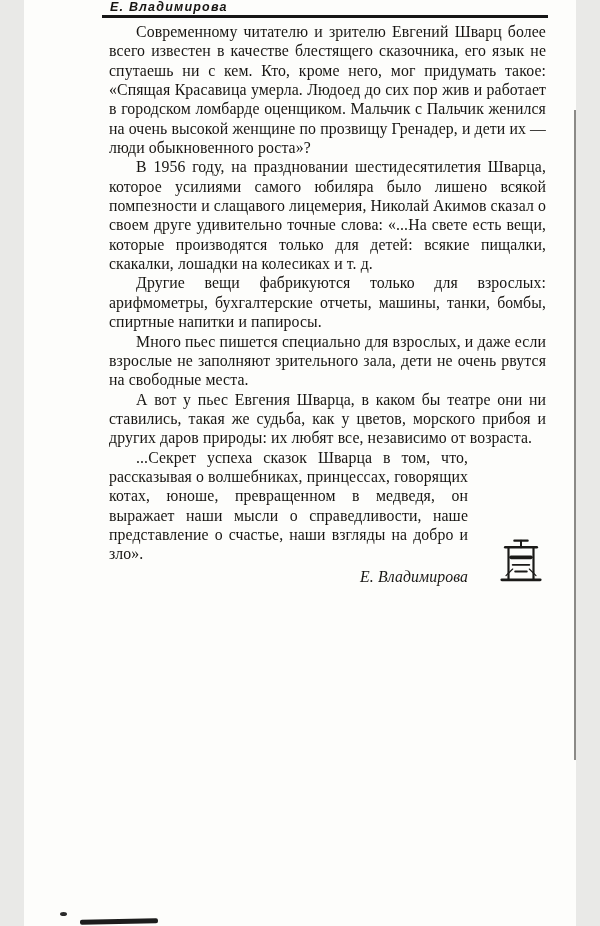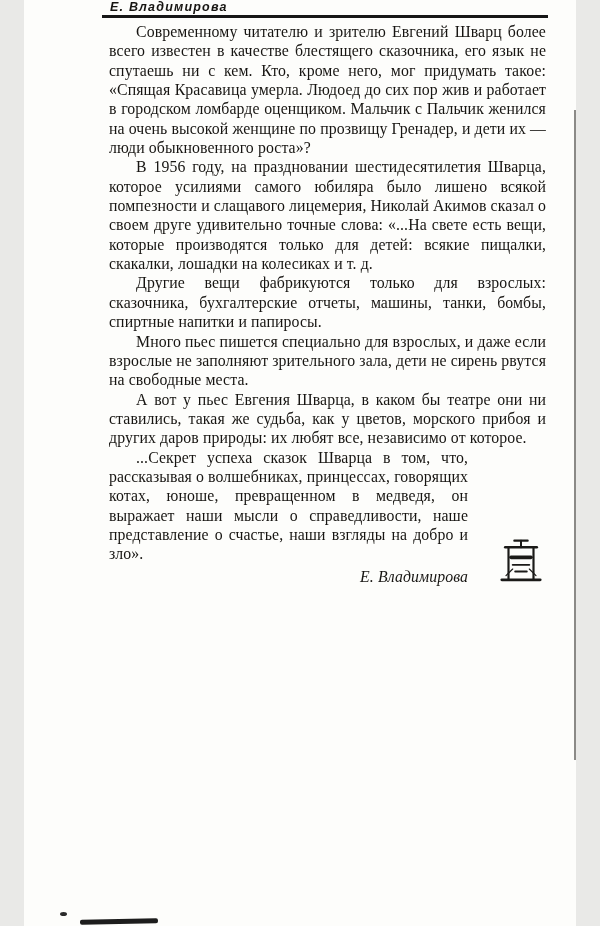--- a/index.html
+++ b/index.html
@@ -112,23 +112,23 @@
 <div class="page" lang="ru">
 
   <header class="running-head">
     <span class="running-title">Е. Владимирова</span>
     <div class="head-rule"></div>
   </header>
 
   <main class="text-block">
     <p>Современному читателю и зрителю Евгений Шварц более всего известен в качестве блестящего сказочника, его язык не спутаешь ни с кем. Кто, кроме него, мог придумать такое: «Спящая Красавица умерла. Людоед до сих пор жив и работает в городском ломбарде оценщиком. Мальчик с Пальчик женился на очень высокой женщине по прозвищу Гренадер, и дети их — люди обыкновенного роста»?</p>
     <p>В 1956 году, на праздновании шестидесятилетия Шварца, которое усилиями самого юбиляра было лишено всякой помпезности и слащавого лицемерия, Николай Акимов сказал о своем друге удивительно точные слова: «...На свете есть вещи, которые производятся только для детей: всякие пищалки, скакалки, лошадки на колесиках и т. д.</p>
-    <p>Другие вещи фабрикуются только для взрослых: сказочника, бухгалтерские отчеты, машины, танки, бомбы, спиртные напитки и папиросы.</p>
-    <p>Много пьес пишется специально для взрослых, и даже если взрослые не заполняют зрительного зала, дети не сирень рвутся на свободные места.</p>
-    <p>А вот у пьес Евгения Шварца, в каком бы театре они ни ставились, такая же судьба, как у цветов, морского прибоя и других даров природы: их любят все, независимо от которое.</p>
+    <p>Другие вещи фабрикуются только для взрослых: арифмометры, бухгалтерские отчеты, машины, танки, бомбы, спиртные напитки и папиросы.</p>
+    <p>Много пьес пишется специально для взрослых, и даже если взрослые не заполняют зрительного зала, дети не очень рвутся на свободные места.</p>
+    <p>А вот у пьес Евгения Шварца, в каком бы театре они ни ставились, такая же судьба, как у цветов, морского прибоя и других даров природы: их любят все, независимо от возраста.</p>
 
     <div class="stamp-float">
       <svg width="50" height="50" viewBox="0 0 60 60" aria-hidden="true">
         <g stroke="#1b1a18" fill="none" stroke-linecap="round">
           <path d="M7 55 L53 55" stroke-width="3.4"></path>
           <path d="M15 55 V16" stroke-width="2.6"></path>
           <path d="M45 55 V16" stroke-width="2.6"></path>
           <path d="M11 16 H49" stroke-width="3"></path>
           <path d="M30 16 V8" stroke-width="2.4"></path>
           <path d="M22 8 H38" stroke-width="2.6"></path>

